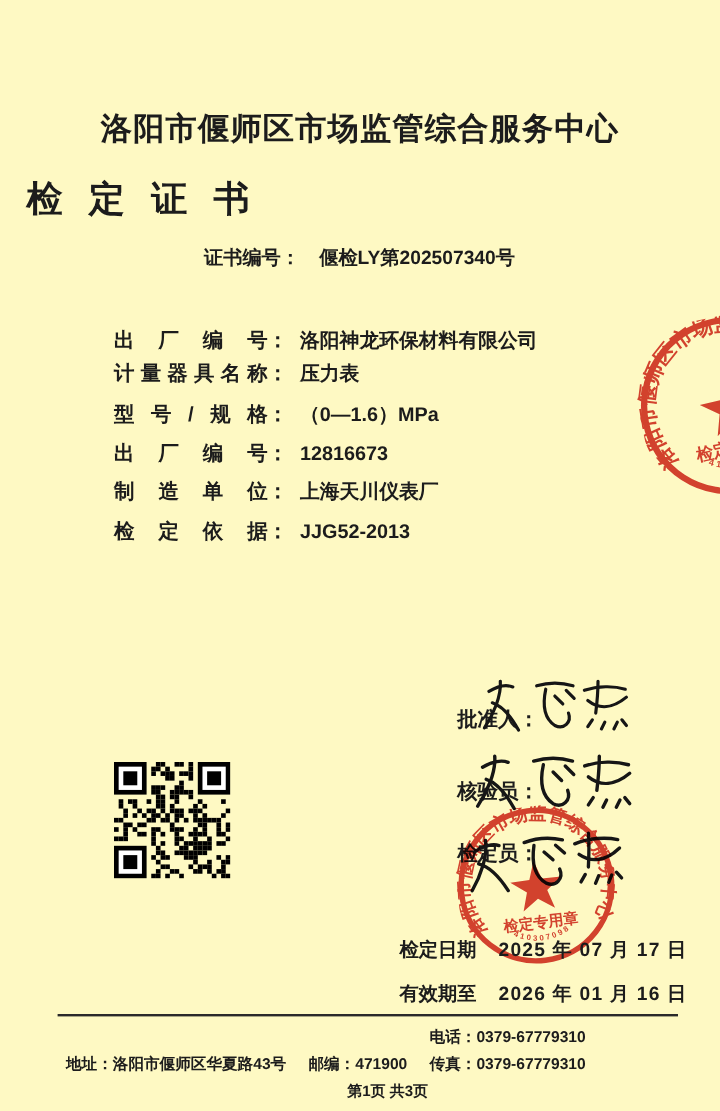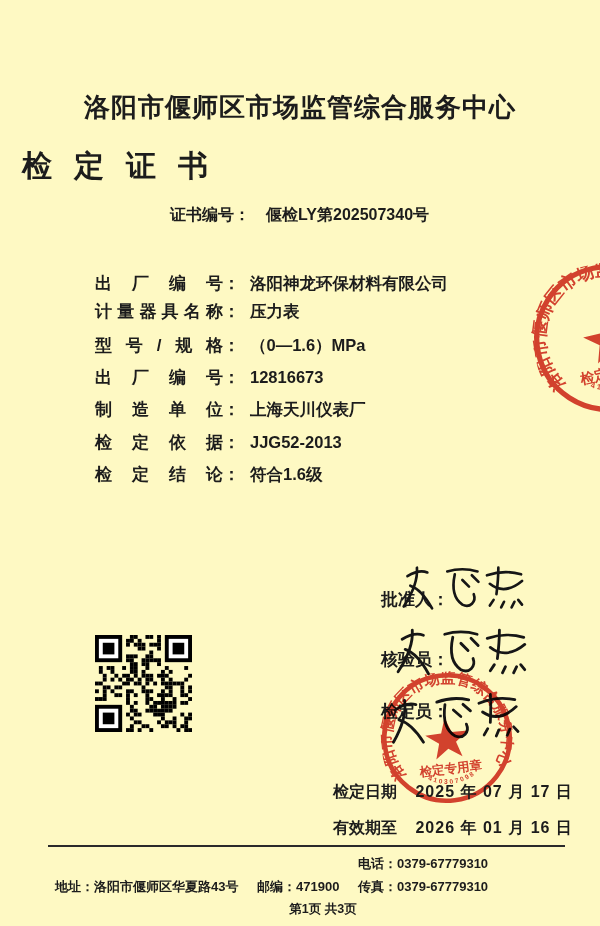--- a/index.html
+++ b/index.html
@@ -103,23 +103,20 @@
     <span class="flabel">型号/规格</span><span class="fcolon">：</span><span class="fvalue">（0—1.6）MPa</span>
   </div>
   <div class="frow f3">
     <span class="flabel">出厂编号</span><span class="fcolon">：</span><span class="fvalue">12816673</span>
   </div>
   <div class="frow f4">
     <span class="flabel">制造单位</span><span class="fcolon">：</span><span class="fvalue">上海天川仪表厂</span>
   </div>
   <div class="frow f5">
     <span class="flabel">检定依据</span><span class="fcolon">：</span><span class="fvalue">JJG52-2013</span>
-  </div>
-  <div class="frow f6">
-    <span class="flabel">检定结论</span><span class="fcolon">：</span><span class="fvalue">符合1.6级</span>
   </div>
 
   <div class="signer s0">批准人：</div>
   <svg class="sig sig0" viewBox="0 0 150 55">
       <use href="#sig-zfj"></use>
     </svg>
 
   <div class="signer s1">核验员：</div>
   <svg class="sig sig1" viewBox="0 0 150 55">
       <use href="#sig-zfj"></use>

